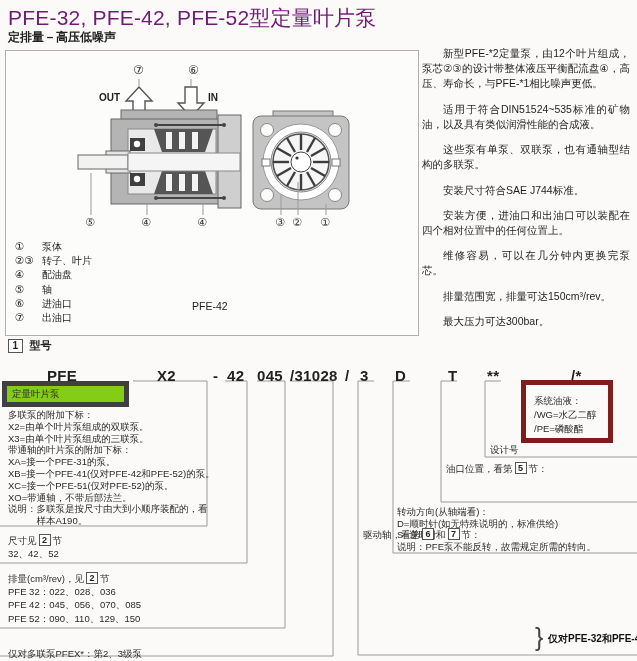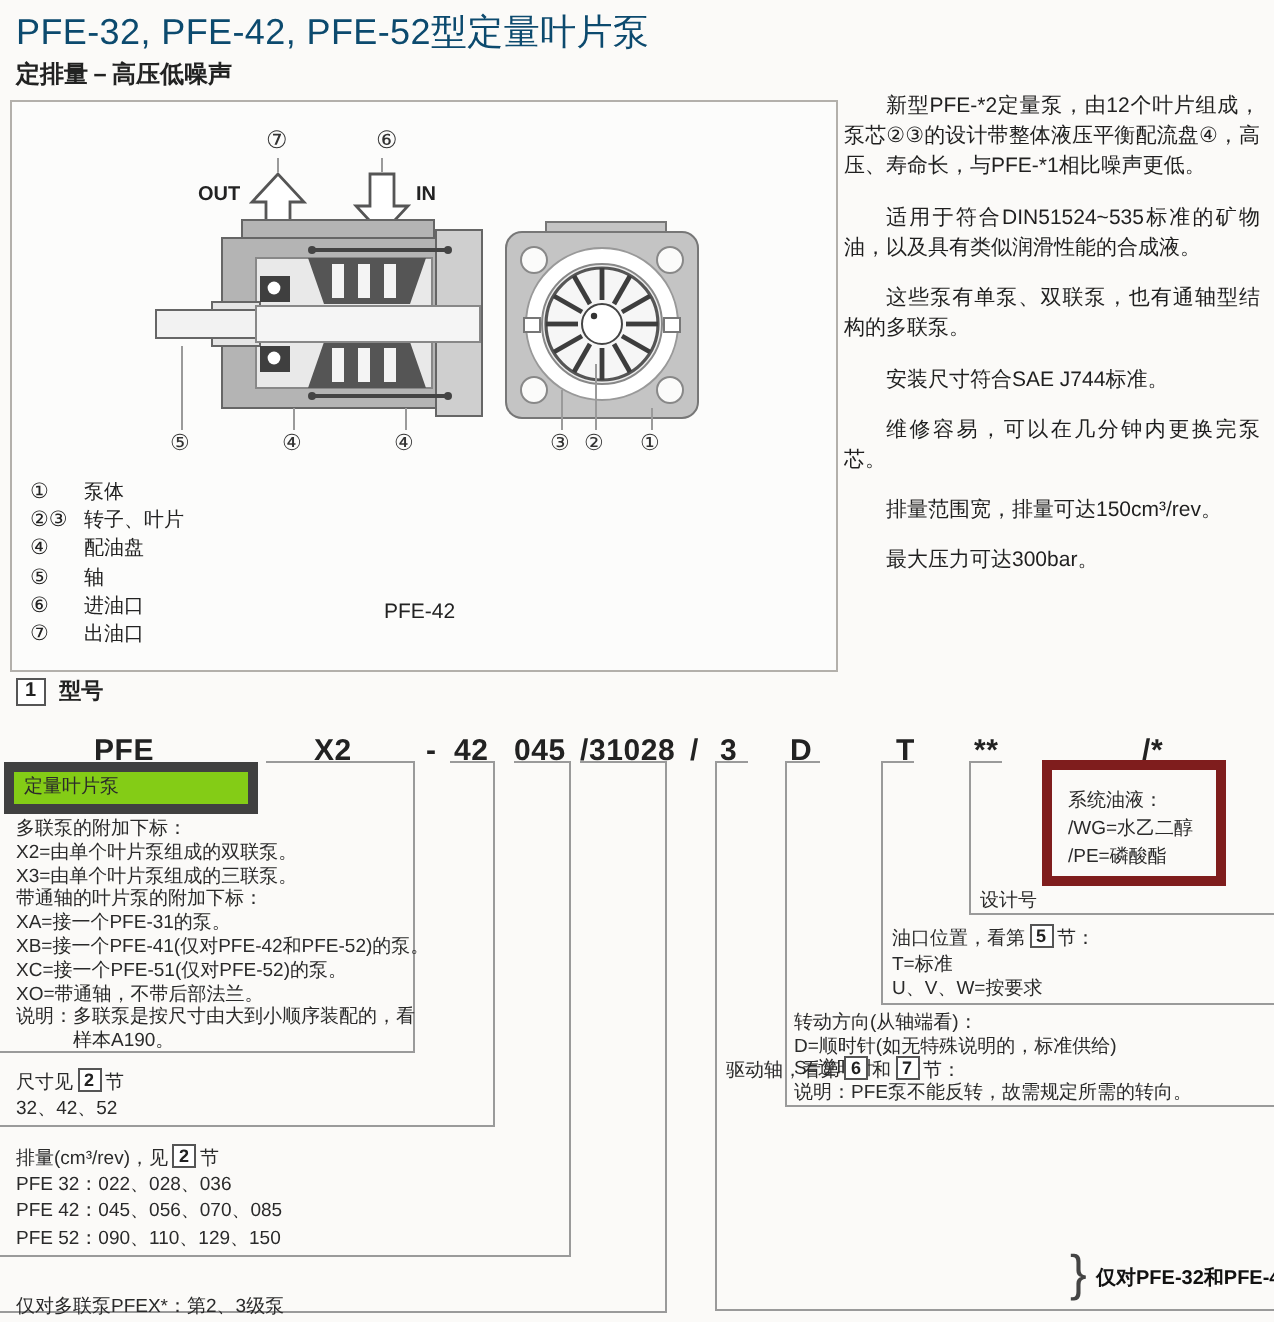--- a/index.html
+++ b/index.html
@@ -7,21 +7,21 @@
     font-family:"Liberation Sans","DejaVu Sans",sans-serif;
     background:#e9e7e3;
     -webkit-font-smoothing:antialiased;
   }
   #page{
     position:relative;width:637px;height:661px;margin:0 auto;
     background:#fbfaf8;color:#1c1c1c;overflow:hidden;
   }
   .abs{position:absolute;}
   .ml{white-space:pre-line;}
-  #title{left:8px;top:4px;font-size:18px;letter-spacing:.2px;color:#0c4a6e;}
+  #title{left:8px;top:4px;font-size:21px;letter-spacing:.2px;color:#701a75;}
   #subtitle{left:8px;top:29px;font-size:12px;font-weight:bold;color:#222;}
   #diagram-box{
     left:5px;top:50px;width:412px;height:284px;
     border:1px solid #b3b0ab;background:#fcfcfb;
   }
   .callout{font-size:12px;color:#333;line-height:12px;}
   .callout-row{font-size:11px;color:#333;line-height:12px;}
   .flow-label{font-size:10px;font-weight:bold;color:#222;}
   #legend{left:9px;top:188px;font-size:10px;color:#222;}
   .legend-row{height:14.2px;line-height:14.2px;white-space:nowrap;}
@@ -163,20 +163,21 @@
     </div>
 
     <span class="abs" id="pump-caption">PFE-42</span>
   </div>
 
   <div class="abs" id="intro">
     <p>新型PFE-*2定量泵，由12个叶片组成，泵芯②③的设计带整体液压平衡配流盘④，高压、寿命长，与PFE-*1相比噪声更低。</p>
     <p>适用于符合DIN51524~535标准的矿物油，以及具有类似润滑性能的合成液。</p>
     <p>这些泵有单泵、双联泵，也有通轴型结构的多联泵。</p>
     <p>安装尺寸符合SAE J744标准。</p>
+    <p>安装方便，进油口和出油口可以装配在四个相对位置中的任何位置上。</p>
     <p>维修容易，可以在几分钟内更换完泵芯。</p>
     <p>排量范围宽，排量可达150cm³/rev。</p>
     <p>最大压力可达300bar。</p>
   </div>
 
   <div class="abs" id="section-header">
     <span class="nbox nbox-lg">1</span>
     <span style="font-weight:bold">型号</span>
   </div>
 
@@ -230,22 +231,20 @@
 
   <div class="abs desc" id="serial-note">仅对多联泵PFEX*：第2、3级泵</div>
 
   <div class="abs desc ml" id="fluid-box">系统油液：
 /WG=水乙二醇
 /PE=磷酸酯</div>
   <div class="abs desc" id="design-label">设计号</div>
 
   <div class="abs desc" id="ports-note">
     <div><span>油口位置，看第</span><span class="nbox">5</span><span>节：</span></div>
-    <div class="ml">T=标准
-U、V、W=按要求</div>
   </div>
 
   <div class="abs desc ml" id="rotation-note">转动方向(从轴端看)：
 D=顺时针(如无特殊说明的，标准供给)
 S=逆时针
 说明：PFE泵不能反转，故需规定所需的转向。</div>
 
   <div class="abs desc" id="shaft-note">
     <div><span>驱动轴，看第</span><span class="nbox">6</span><span>和</span><span class="nbox">7</span><span>节：</span></div>
   </div>

